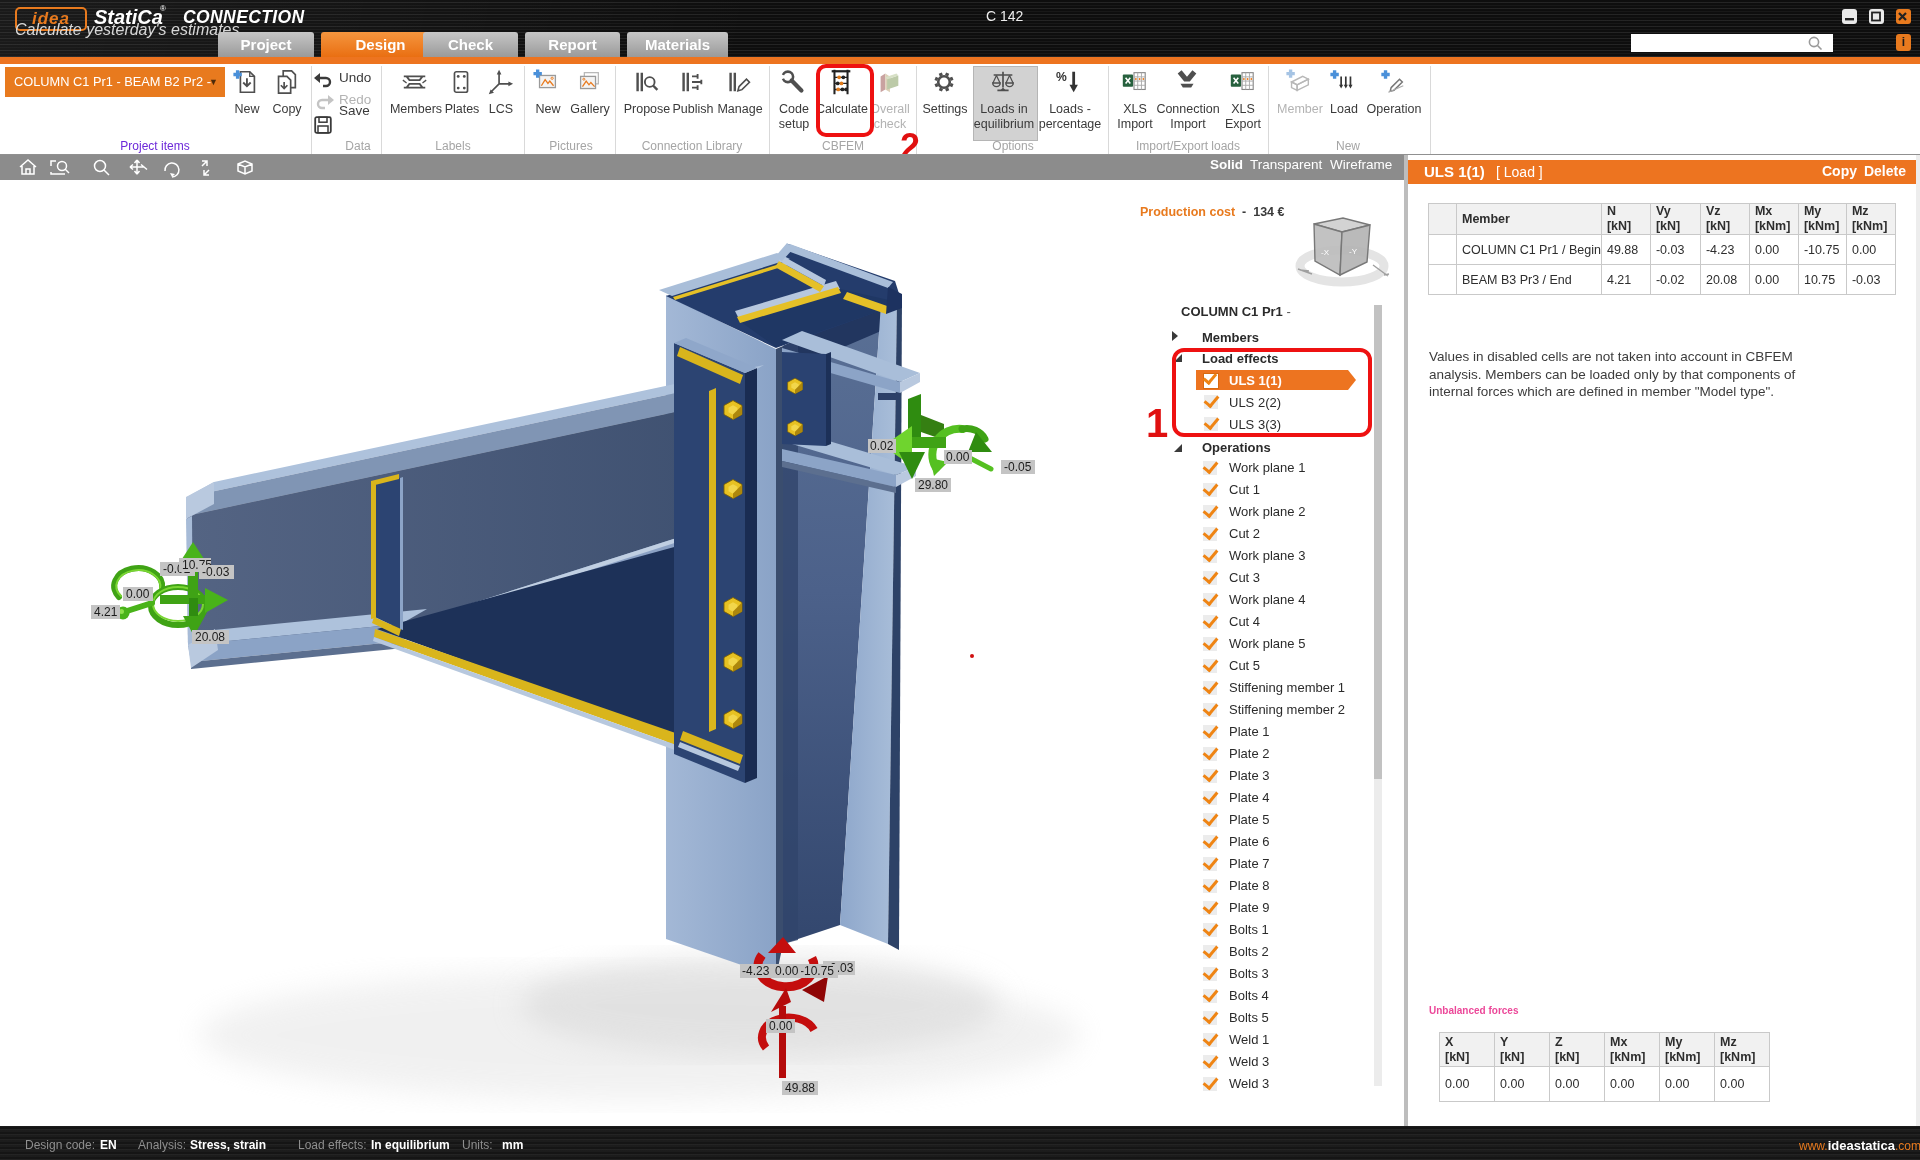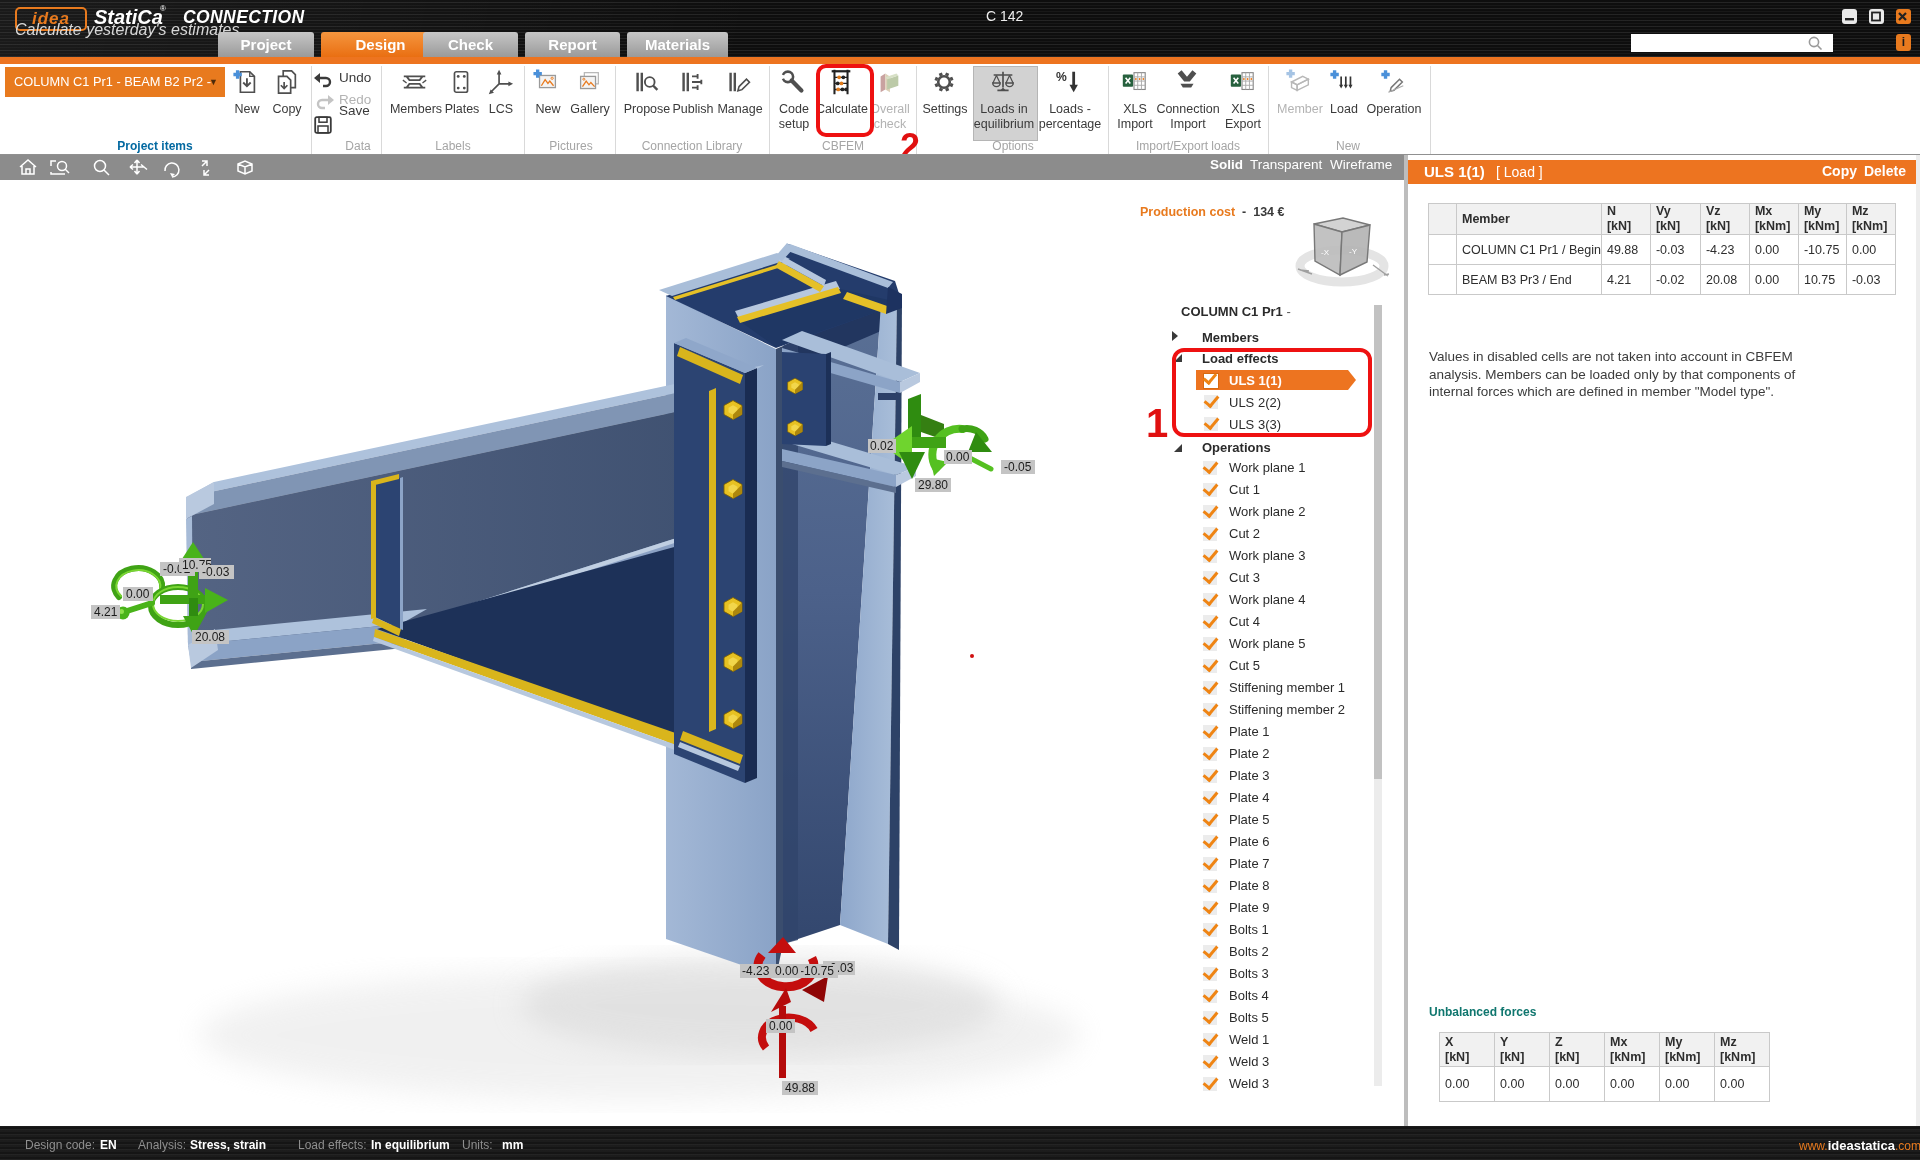--- a/index.html
+++ b/index.html
@@ -16,21 +16,21 @@
 .winbtn{position:absolute;top:9px;width:15px;height:15px;border-radius:3px;background:#e9e9e9}
 #srch{position:absolute;left:1631px;top:34px;width:198px;height:16px;background:#fff;border:0}
 
 .tab{position:absolute;top:32px;height:25px;border-radius:3px 3px 0 0;color:#fff;font-weight:bold;font-size:15px;text-align:center;line-height:26px;background:linear-gradient(#c6c6c6,#9a9a9a)}
 .tab.on{background:linear-gradient(#f5953e,#e96f12)}
 
 #ribbon{position:absolute;left:0;top:64px;width:1920px;height:90px;background:#fff;overflow:hidden}
 #ribline{position:absolute;left:0;top:154px;width:1920px;height:1px;background:#909090}
 .sep{position:absolute;top:2px;width:1px;height:88px;background:#d9d9d9}
 .gl{position:absolute;top:75px;height:14px;font-size:12px;color:#a5a5a5;text-align:center;white-space:nowrap}
-.gl.or{color:#0369a1;font-weight:bold}
+.gl.or{color:#6d28d9;font-weight:normal}
 .rbt{position:absolute;top:38px;font-size:12.5px;color:#3a3a3a;text-align:center;line-height:14.5px;white-space:nowrap}
 .rbt.gray{color:#b3b3b3}
 .ric{position:absolute;top:4px;width:28px;height:28px}
 #drop{position:absolute;left:5px;top:3px;width:220px;height:30px;background:#e87a1e;color:#fff;font-size:12.8px;line-height:30px}
 #drop span{display:block;padding-left:9px;width:200px;overflow:hidden;white-space:nowrap}
 #drop b{position:absolute;right:7px;top:0px;font-size:9px;color:#4c2a0a;font-weight:normal}
 .redbox{position:absolute;border:4px solid #ee1111;border-radius:10px}
 .rednum{position:absolute;color:#e01010;font-weight:bold;font-size:36px}
 .pressed{position:absolute;background:#d2d2d2;border:1px solid #b5b5b5}
 
@@ -43,21 +43,21 @@
 #rph{position:absolute;left:0;top:5px;width:508px;height:24px;background:#ed7420;color:#fff}
 #rph .t1{position:absolute;left:16px;top:3px;font-weight:bold;font-size:15px}
 #rph .t2{position:absolute;left:88px;top:4px;font-size:14px}
 #rph .t3{position:absolute;right:59px;top:3px;font-weight:bold;font-size:14px}
 #rph .t4{position:absolute;right:10px;top:3px;font-weight:bold;font-size:14px}
 table{border-collapse:collapse;font-size:12.5px;color:#2e2e2e}
 table td{border:1px solid #c9c9c9;padding:0 0 0 5px;vertical-align:middle;white-space:nowrap}
 .thd td{background:#f1f1f1;font-weight:bold;line-height:15px}
 #t1{position:absolute;left:20px;top:48px}
 #note{position:absolute;left:21px;top:193px;width:374px;font-size:13.5px;line-height:17.5px;color:#3c3c3c}
-#ubt{position:absolute;left:21px;top:850px;font-weight:bold;font-size:12px;color:#0f766e}
+#ubt{position:absolute;left:21px;top:850px;font-weight:bold;font-size:10px;color:#ec4899}
 #t2{position:absolute;left:31px;top:877px}
 
 .tree{position:absolute;font-size:13px;color:#2b2b2b;white-space:nowrap}
 .tree.b{font-weight:bold}
 .chk{position:absolute;width:14px;height:14px;background:#ececec}
 .chk i{position:absolute;left:3px;top:-2px;width:6px;height:11px;border-right:3px solid #ef8413;border-bottom:3px solid #ef8413;transform:rotate(40deg)}
 .exp{position:absolute;width:0;height:0}
 
 #status{position:absolute;left:0;top:1126px;width:1920px;height:34px;background:#151515;
 background-image:repeating-linear-gradient(0deg,rgba(110,110,110,.16) 0 1px,rgba(0,0,0,0) 1px 3px,rgba(80,80,80,.12) 3px 5px)}

